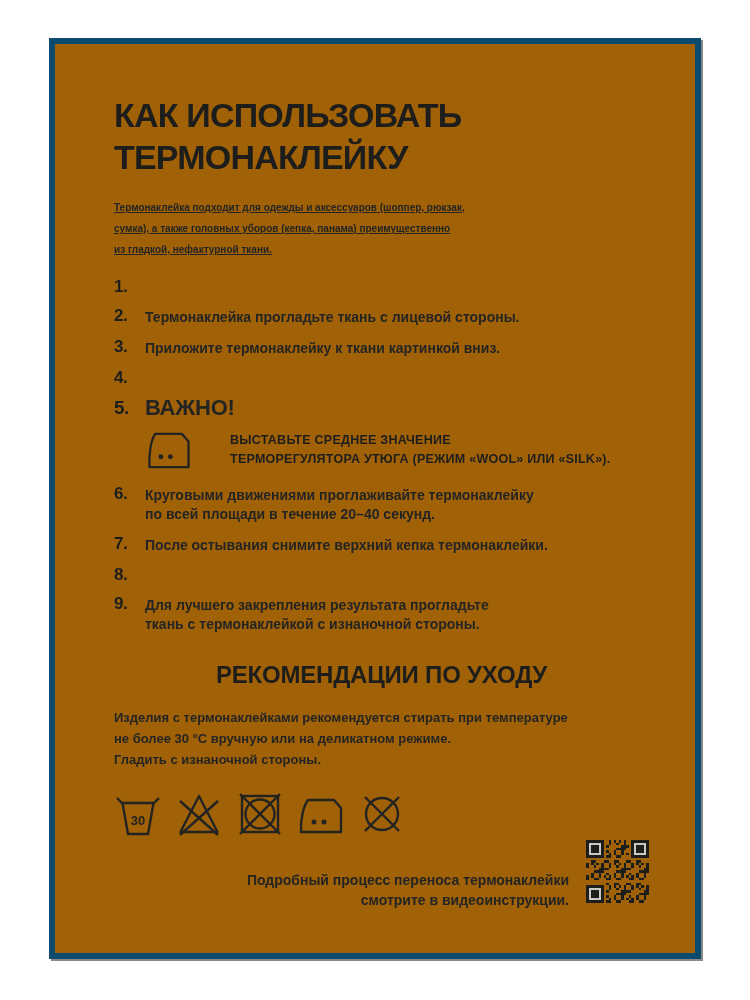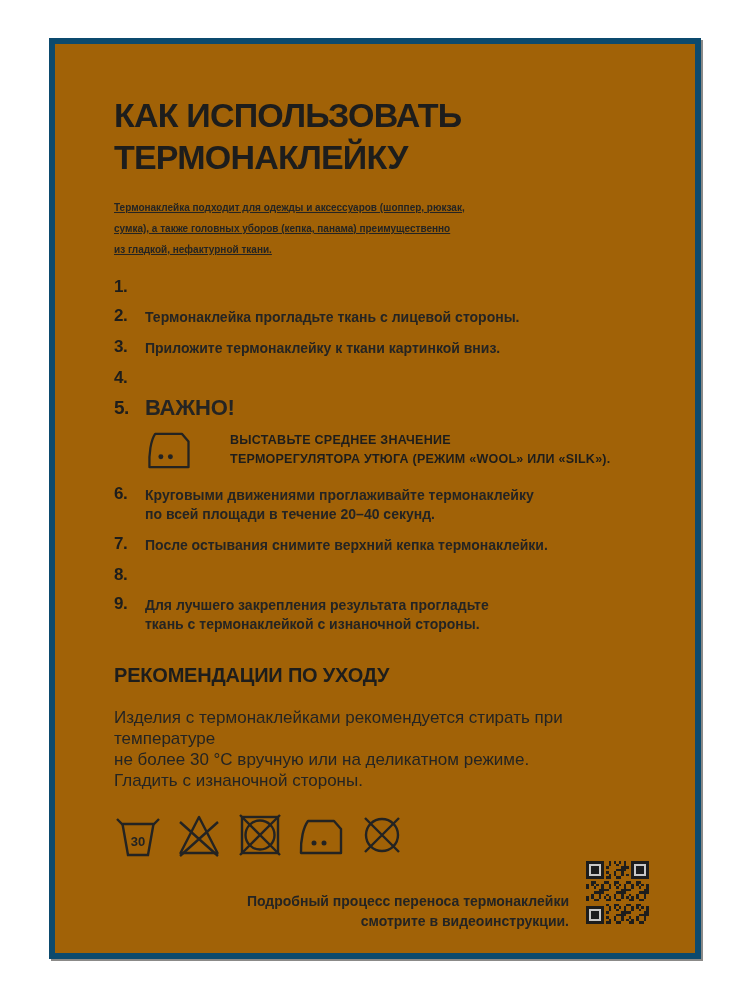--- a/index.html
+++ b/index.html
@@ -34,24 +34,24 @@
   .step.important{margin-bottom:6px;}
   .step.important .num{font-size:19px;line-height:22px;}
   .step.important .txt{font-size:22px;line-height:22px;font-weight:800;padding-top:0;letter-spacing:-0.2px;}
   .imp-row{display:flex;margin:12px 0 0 31px;gap:19px;}
   .imp-icon{flex:none;width:47px;display:flex;justify-content:center;align-items:center;}
   .imp-text{
     margin:0 0 0 19px;font-size:12.5px;line-height:19px;font-weight:800;
     letter-spacing:0.25px;text-transform:uppercase;color:#1d1d1c;
   }
   .care-heading{
-    margin:28px 0 0;font-size:20px;line-height:26px;font-weight:800;
-    letter-spacing:-0.2px;color:#1d1d1c;text-transform:uppercase;
-  }
-  .care-text{margin:19px 0 6px;font-size:17px;line-height:21px;font-weight:400;max-width:480px;}
+    margin:28px 0 0;font-size:24px;line-height:26px;font-weight:800;
+    letter-spacing:-0.2px;color:#1d1d1c;text-transform:uppercase;text-align:center;
+  }
+  .care-text{margin:19px 0 6px;font-size:13px;line-height:21px;font-weight:700;max-width:480px;}
   .care-icons{display:flex;gap:13px;margin-top:20px;align-items:center;}
   .care-icon{width:48px;height:48px;flex:none;}
   .footer{display:flex;justify-content:flex-end;align-items:flex-start;gap:17px;margin-top:2px;}
   .footer-text{margin:30px 0 0;font-size:14px;line-height:20px;font-weight:600;text-align:right;}
   .qr{width:63px;height:63px;flex:none;}
   svg .stroke{stroke:#232322;fill:none;stroke-width:2.4;}
   svg .fillmark{fill:#232322;}
 </style>
 </head>
 <body>

